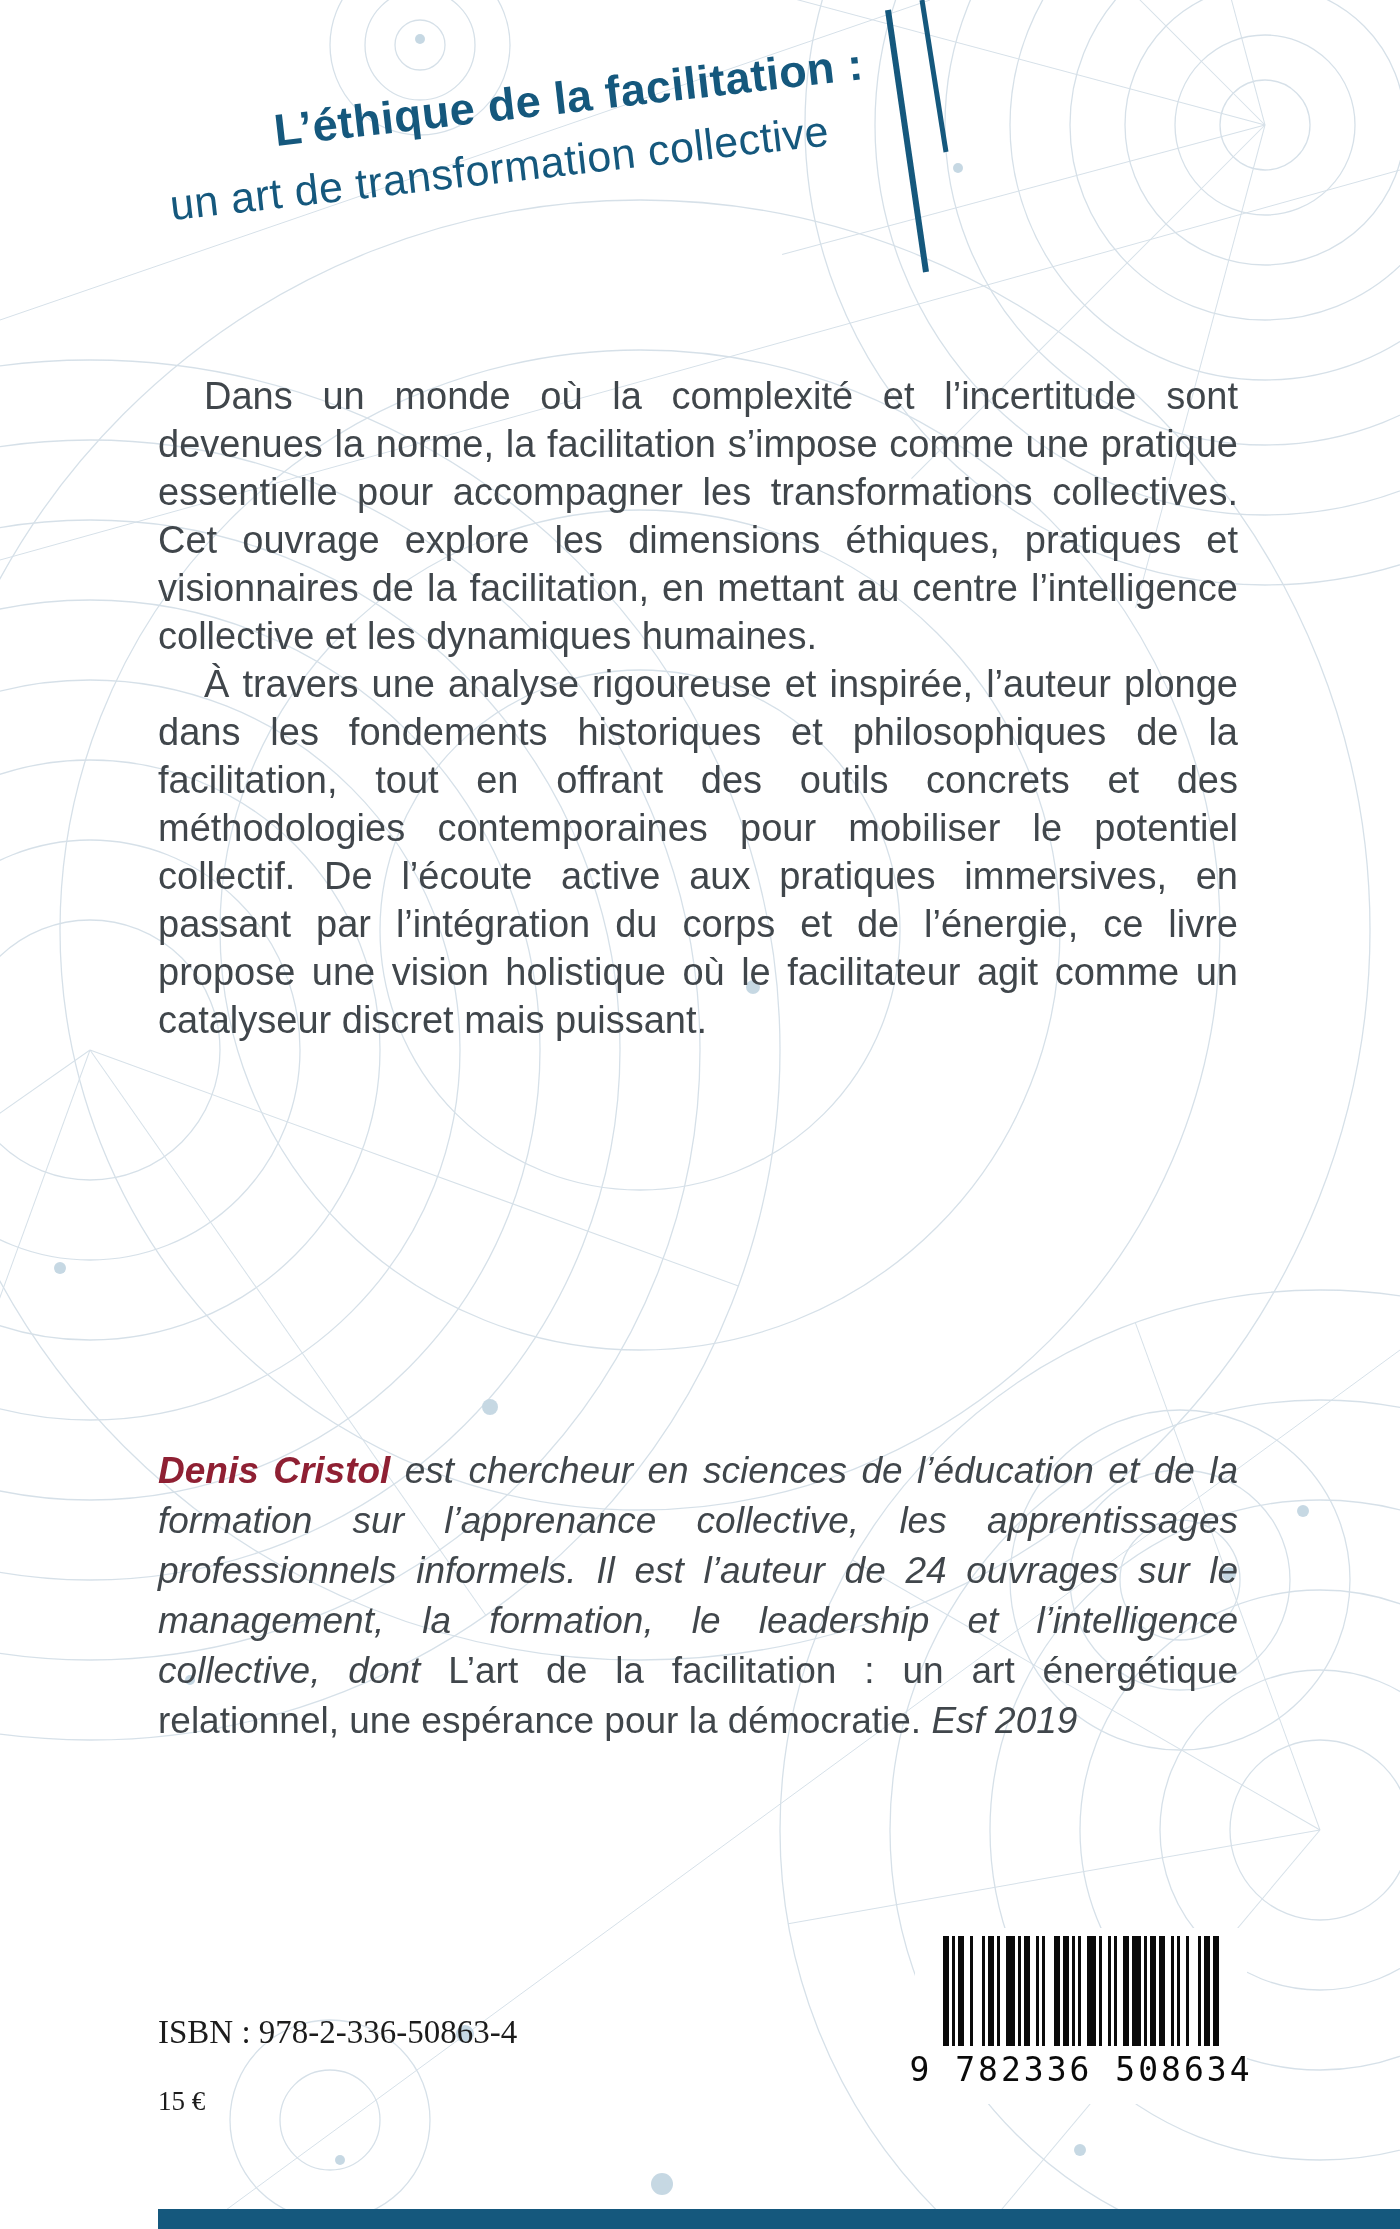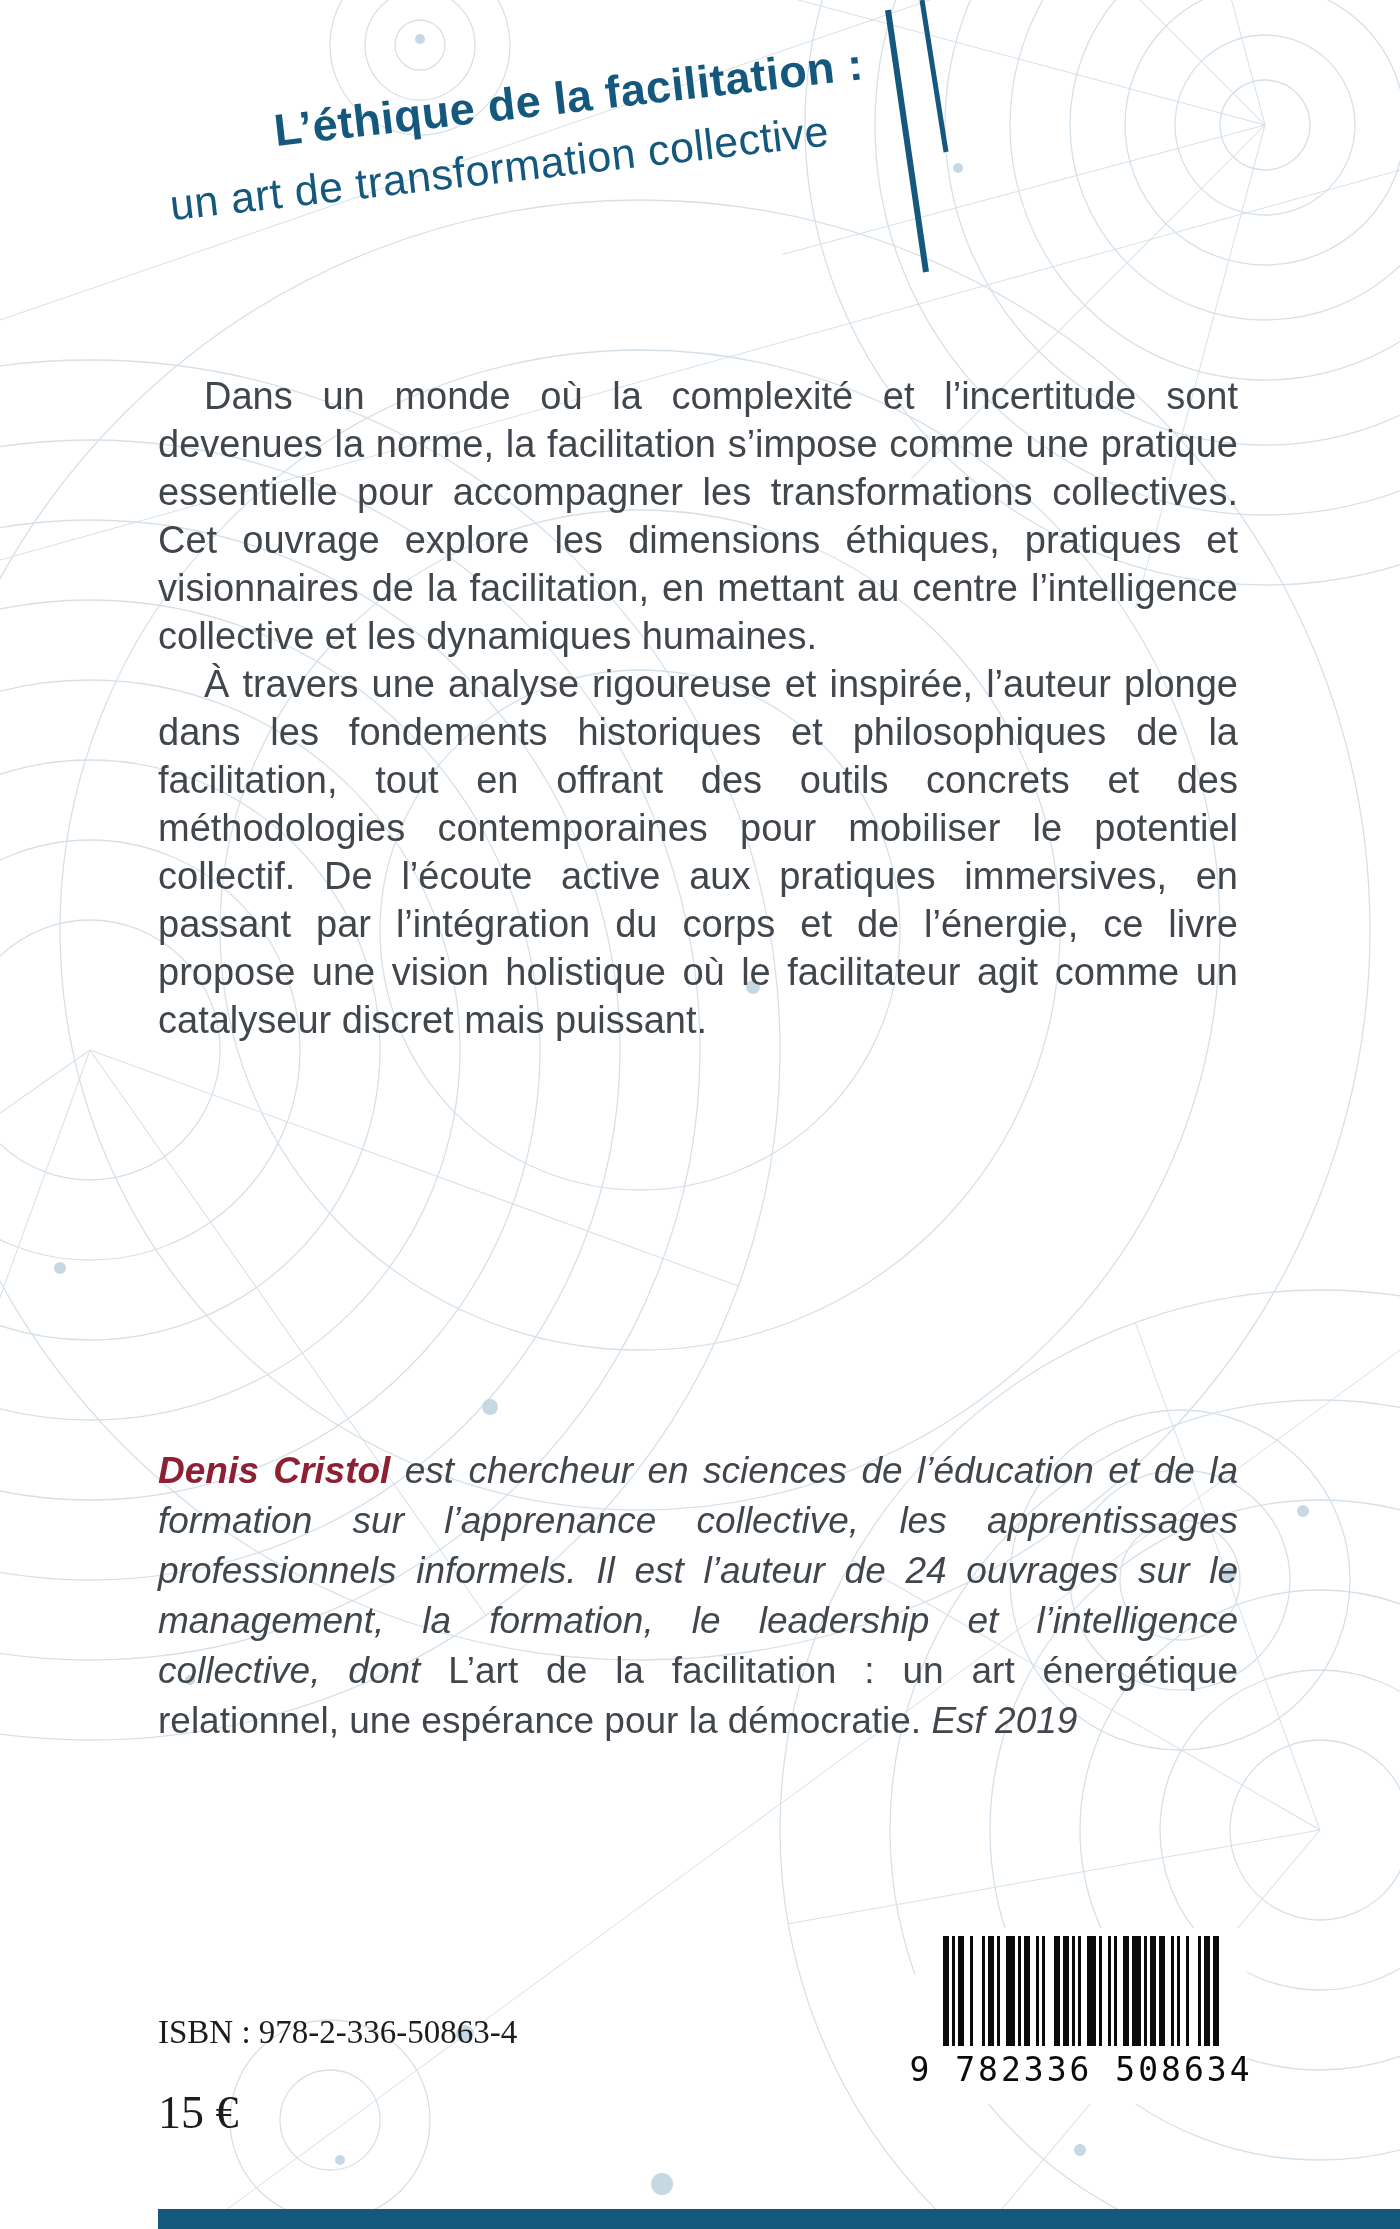--- a/index.html
+++ b/index.html
@@ -38,21 +38,21 @@
     font-size:37px;line-height:50px;
     text-align:justify;
     font-style:italic;
   }
   .bio .author-name{color:var(--maroon,#8f2033);font-weight:bold;}
   .bio .upright{font-style:normal;}
 
   .footer-serif{font-family:"Liberation Serif", serif;color:#1c1c1c;}
   .cover-credit{position:absolute;left:158px;top:1936px;font-size:30px;}
   .isbn-line{position:absolute;left:158px;top:2014px;font-size:33px;font-family:Liberation Serif, serif;}
-  .price-line{position:absolute;left:158px;top:2086px;font-size:46px;}
+  .price-line{position:absolute;left:158px;top:2086px;font-size:27px;}
 
   .barcode-box{
     position:absolute;left:915px;top:1928px;width:332px;height:176px;
     background:#ffffff;
     display:flex;flex-direction:column;align-items:center;justify-content:flex-start;
     padding-top:8px;box-sizing:border-box;
   }
   .barcode-bars{display:flex;height:110px;}
   .barcode-bars i{display:block;height:100%;}
   .barcode-bars i.bk{background:#0a0a0a;}

